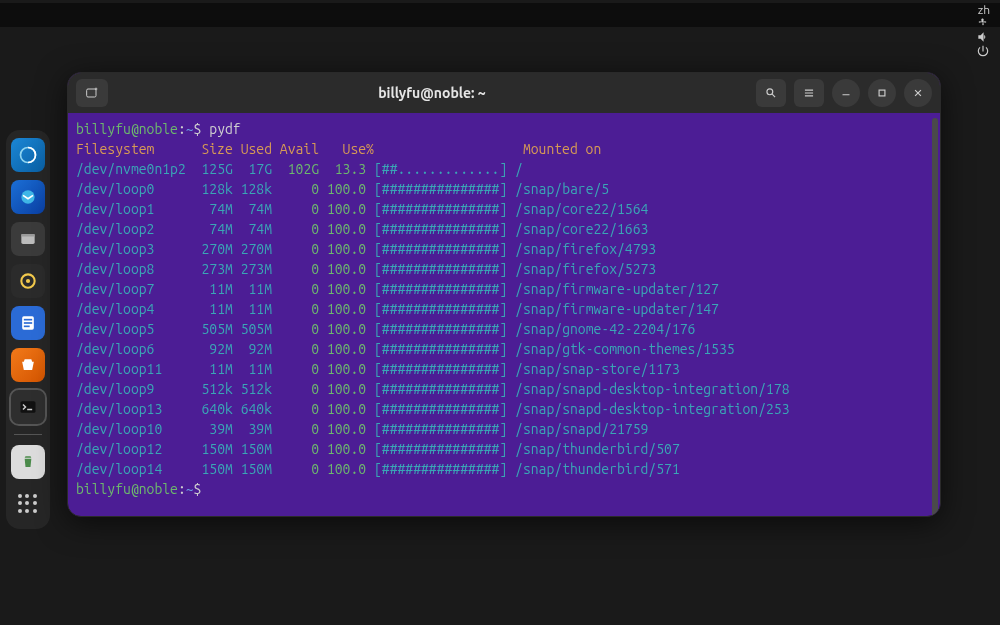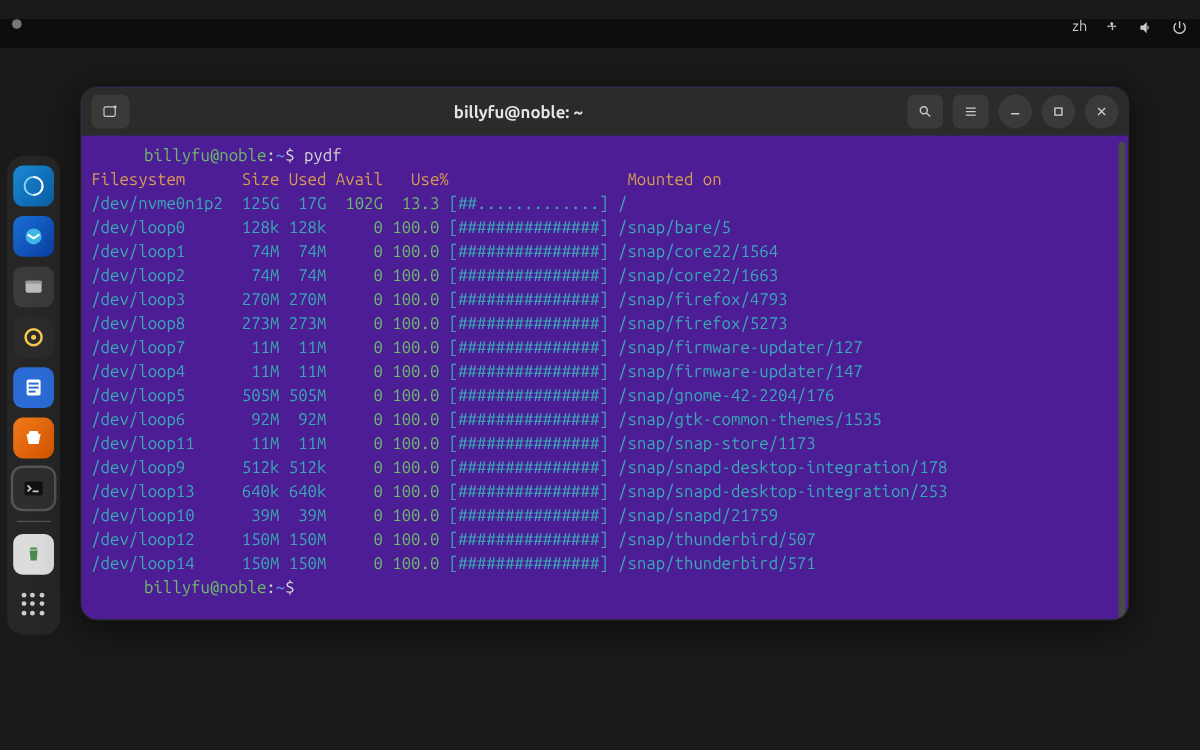--- a/index.html
+++ b/index.html
@@ -7,27 +7,28 @@
   body {
     background: #1a1a1a;
     font-family: "Ubuntu", "Segoe UI", sans-serif;
     color: #ddd;
     position: relative;
   }
 
   
   .topbar {
     position: absolute;
-    top: 16px; left: 0; right: 0;
+    top: 3px; left: 0; right: 0;
     height: 24px;
     background: #0d0d0d;
     display: flex;
-    align-items: flex-start;
+    align-items: flex-end;
     padding: 0 10px;
     font-size: 12px;
+    flex-direction: column;
   }
   .topbar .left-dot {
     width: 8px; height: 8px; border-radius: 50%;
     background: #777; margin-right: 8px;
   }
   .topbar .spacer { flex: 1; }
   .topbar .item { margin-left: 14px; color: #ccc; display: flex; align-items: center; cursor: pointer; }
   .topbar svg { width: 14px; height: 14px; fill: #ccc; }
 
   
@@ -105,21 +106,21 @@
     line-height: 20px;
     white-space: pre;
     color: #3aa6b6;
     overflow: hidden;
     position: relative;
   }
   .scrollbar-thumb {
     position: absolute; right: 2px; top: 45px; width: 6px; height: 420px;
     background: #4a4a4a; border-radius: 4px;
   }
-  .userhost { color: #6db86d; margin-left: 44px; }
+  .userhost { color: #6db86d; }
   .path { color: #6fa6e6; }
   .plain { color: #d0d0d0; }
   .orange { color: #d79a55; }
   .green { color: #6db86d; }
   .cyan { color: #3aa6b6; }
   .row { display: block; }
 </style>
 </head>
 <body>
 

